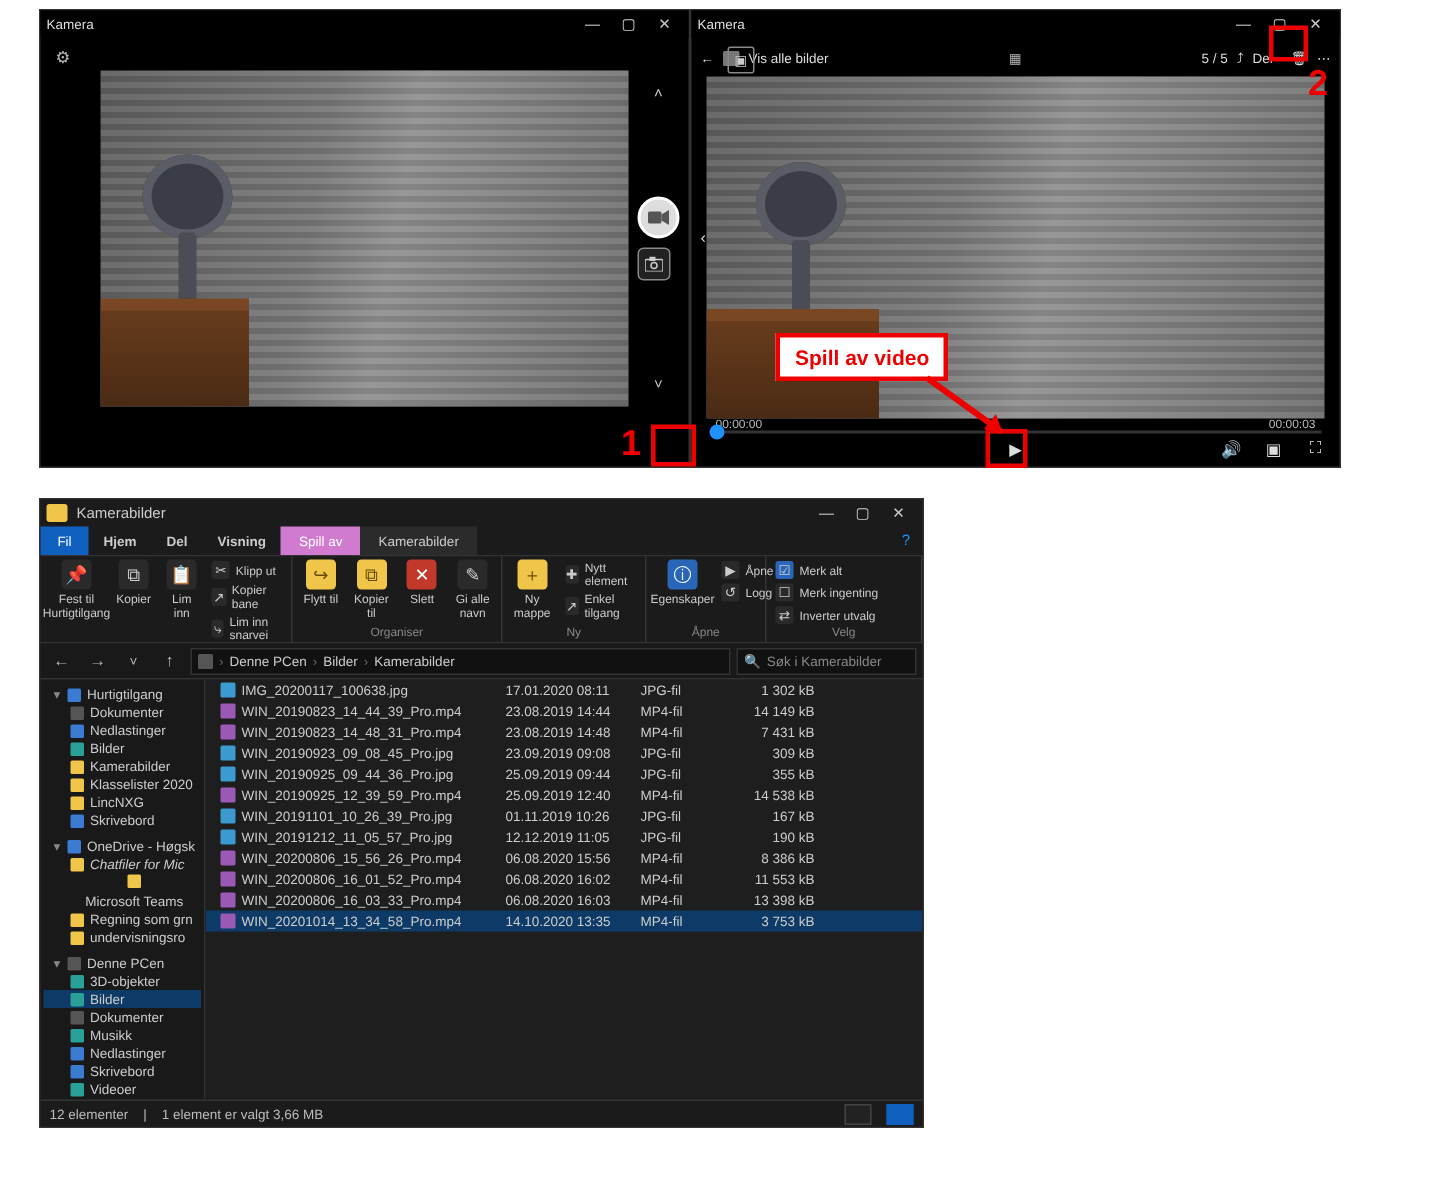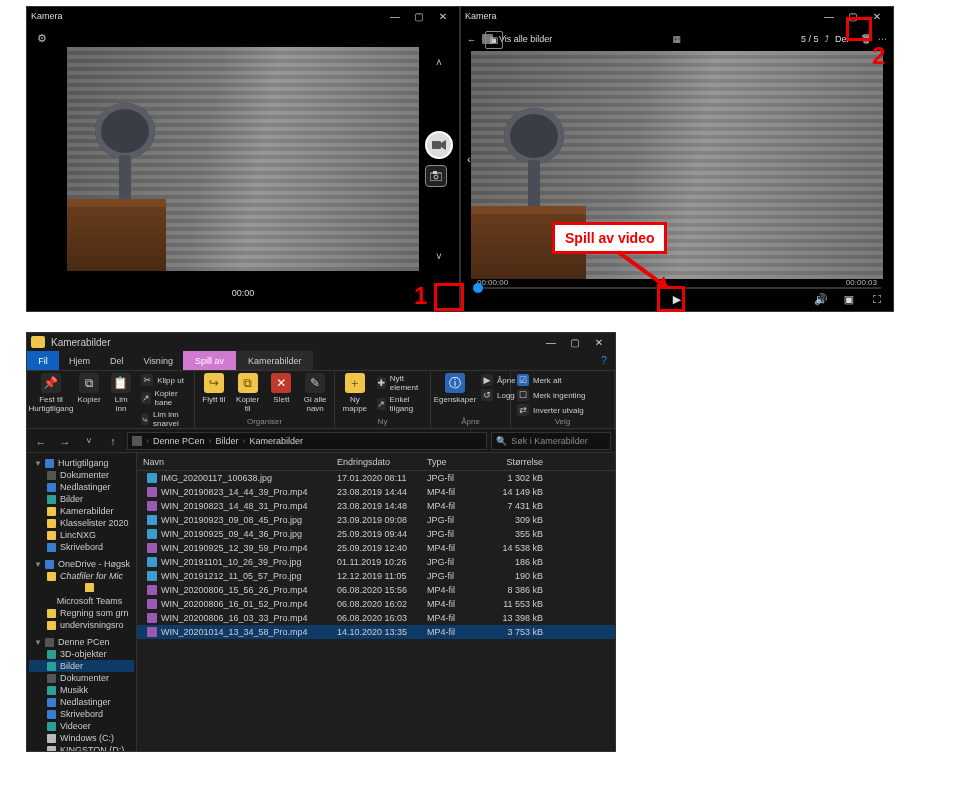--- a/index.html
+++ b/index.html
@@ -139,21 +139,21 @@
   }
   .exp-title .spacer{flex:1;}
   .exp-ribbon-tabs {
     height:20px; background:#1b1b1b; display:flex; align-items:stretch;
     border-bottom:1px solid #333;
   }
   .rt-file {
     width:32px;background:#1060c0;color:#fff;display:flex;align-items:center;justify-content:center;font-size:9px;
   }
   .rt-tab {
-    padding:0 10px; display:flex; align-items:center; color:#ccc; font-size:9px;
+    padding:0 10px; display:flex; align-items:center; color:#ccc; font-size:9px;font-weight:bold;
   }
   .rt-ctx {
     padding:0 12px; display:flex; align-items:center; font-size:9px;
   }
   .rt-ctx.play { background:#d07ad0; color:#fff; }
   .rib-help {
     margin-left:auto;width:22px;display:flex;align-items:center;justify-content:center;color:#1e90ff;
   }
   .exp-ribbon {
     height:58px; background:#1b1b1b; border-bottom:1px solid #333;
@@ -281,23 +281,20 @@
       <div class="photo-mode">
         <svg width="12" height="10" viewBox="0 0 12 10">
             <rect x="0" y="2" width="12" height="8" rx="1" fill="none" stroke="#ccc"></rect>
             <circle cx="6" cy="6" r="2" fill="none" stroke="#ccc"></circle>
             <rect x="3" y="0" width="4" height="3" fill="#ccc"></rect>
           </svg>
       </div>
     </div>
     <div class="small-arrow-down">˅</div>
   </div>
-  <div class="cam-bottom">
-    <span style="flex:1;text-align:center">00:00</span>
-  </div>
 </div>
 
 <div class="panel camera-right">
   <div class="titlebar">
     <span>Kamera</span>
     <span class="spacer"></span>
     <div class="win-btn">—</div>
     <div class="win-btn">▢</div>
     <div class="win-btn">✕</div>
   </div>
@@ -342,21 +339,21 @@
     </div>
   </div>
 </div>
 
 <div class="annot" style="left:434px;top:283px;width:30px;height:28px"></div>
 <div class="annot-num" style="left:414px;top:284px">1</div>
 
 <div class="annot" style="left:846px;top:17px;width:26px;height:24px"></div>
 <div class="annot-num" style="left:872px;top:44px">2</div>
 
-<div class="annot-label" style="left:552px;top:222px">Spill av video</div>
+<div class="annot-label" style="left:517px;top:222px">Spill av video</div>
 <svg class="annot-arrow" style="left:612px;top:248px" width="70" height="50">
   <line x1="6" y1="4" x2="56" y2="40" stroke="#e00" stroke-width="4"></line>
   <polygon points="56,40 44,38 52,28" fill="#e00"></polygon>
 </svg>
 <div class="annot" style="left:657px;top:286px;width:28px;height:26px"></div>
 
 <div class="explorer">
   <div class="exp-title">
     <div class="folder-glyph"></div>
     <span>Kamerabilder</span>
@@ -609,26 +606,20 @@
             <div class="sq disk"></div>
             <span>Windows (C:)</span>
           </div>
           <div class="ti" style="padding-left: 18px;">
             <div class="sq disk"></div>
             <span>KINGSTON (D:)</span>
           </div>
         </div>
       </div>
     <div class="list">
-      <div class="cols">
-        <div class="c-n">Navn</div>
-        <div class="c-d">Endringsdato</div>
-        <div class="c-t">Type</div>
-        <div class="c-s">Størrelse</div>
-      </div>
       <div class="rows" id="rows">
           <div class="row">
             <div class="c-n" style="display:flex;align-items:center">
               <div class="ic2 img"></div>
               <span>IMG_20200117_100638.jpg</span>
             </div>
             <div class="c-d">17.01.2020 08:11</div>
             <div class="c-t">JPG-fil</div>
             <div class="c-s">1 302 kB</div>
           </div>
@@ -677,21 +668,21 @@
             <div class="c-t">MP4-fil</div>
             <div class="c-s">14 538 kB</div>
           </div>
           <div class="row">
             <div class="c-n" style="display:flex;align-items:flex-start">
               <div class="ic2 img"></div>
               <span>WIN_20191101_10_26_39_Pro.jpg</span>
             </div>
             <div class="c-d">01.11.2019 10:26</div>
             <div class="c-t">JPG-fil</div>
-            <div class="c-s">186 kB</div>
+            <div class="c-s">167 kB</div>
           </div>
           <div class="row">
             <div class="c-n" style="display:flex;align-items:center">
               <div class="ic2 img"></div>
               <span>WIN_20191212_11_05_57_Pro.jpg</span>
             </div>
             <div class="c-d">12.12.2019 11:05</div>
             <div class="c-t">JPG-fil</div>
             <div class="c-s">190 kB</div>
           </div>
@@ -728,13 +719,21 @@
               <span>WIN_20201014_13_34_58_Pro.mp4</span>
             </div>
             <div class="c-d">14.10.2020 13:35</div>
             <div class="c-t">MP4-fil</div>
             <div class="c-s">3 753 kB</div>
           </div>
         </div>
     </div>
   </div>
 
+  <div class="status">
+    <span>12 elementer</span>
+    <span>|</span>
+    <span>1 element er valgt 3,66 MB</span>
+    <span class="spacer"></span>
+    <div class="viewbtn"></div>
+    <div class="viewbtn active"></div>
+  </div>
 </div>
 
 </body></html>

